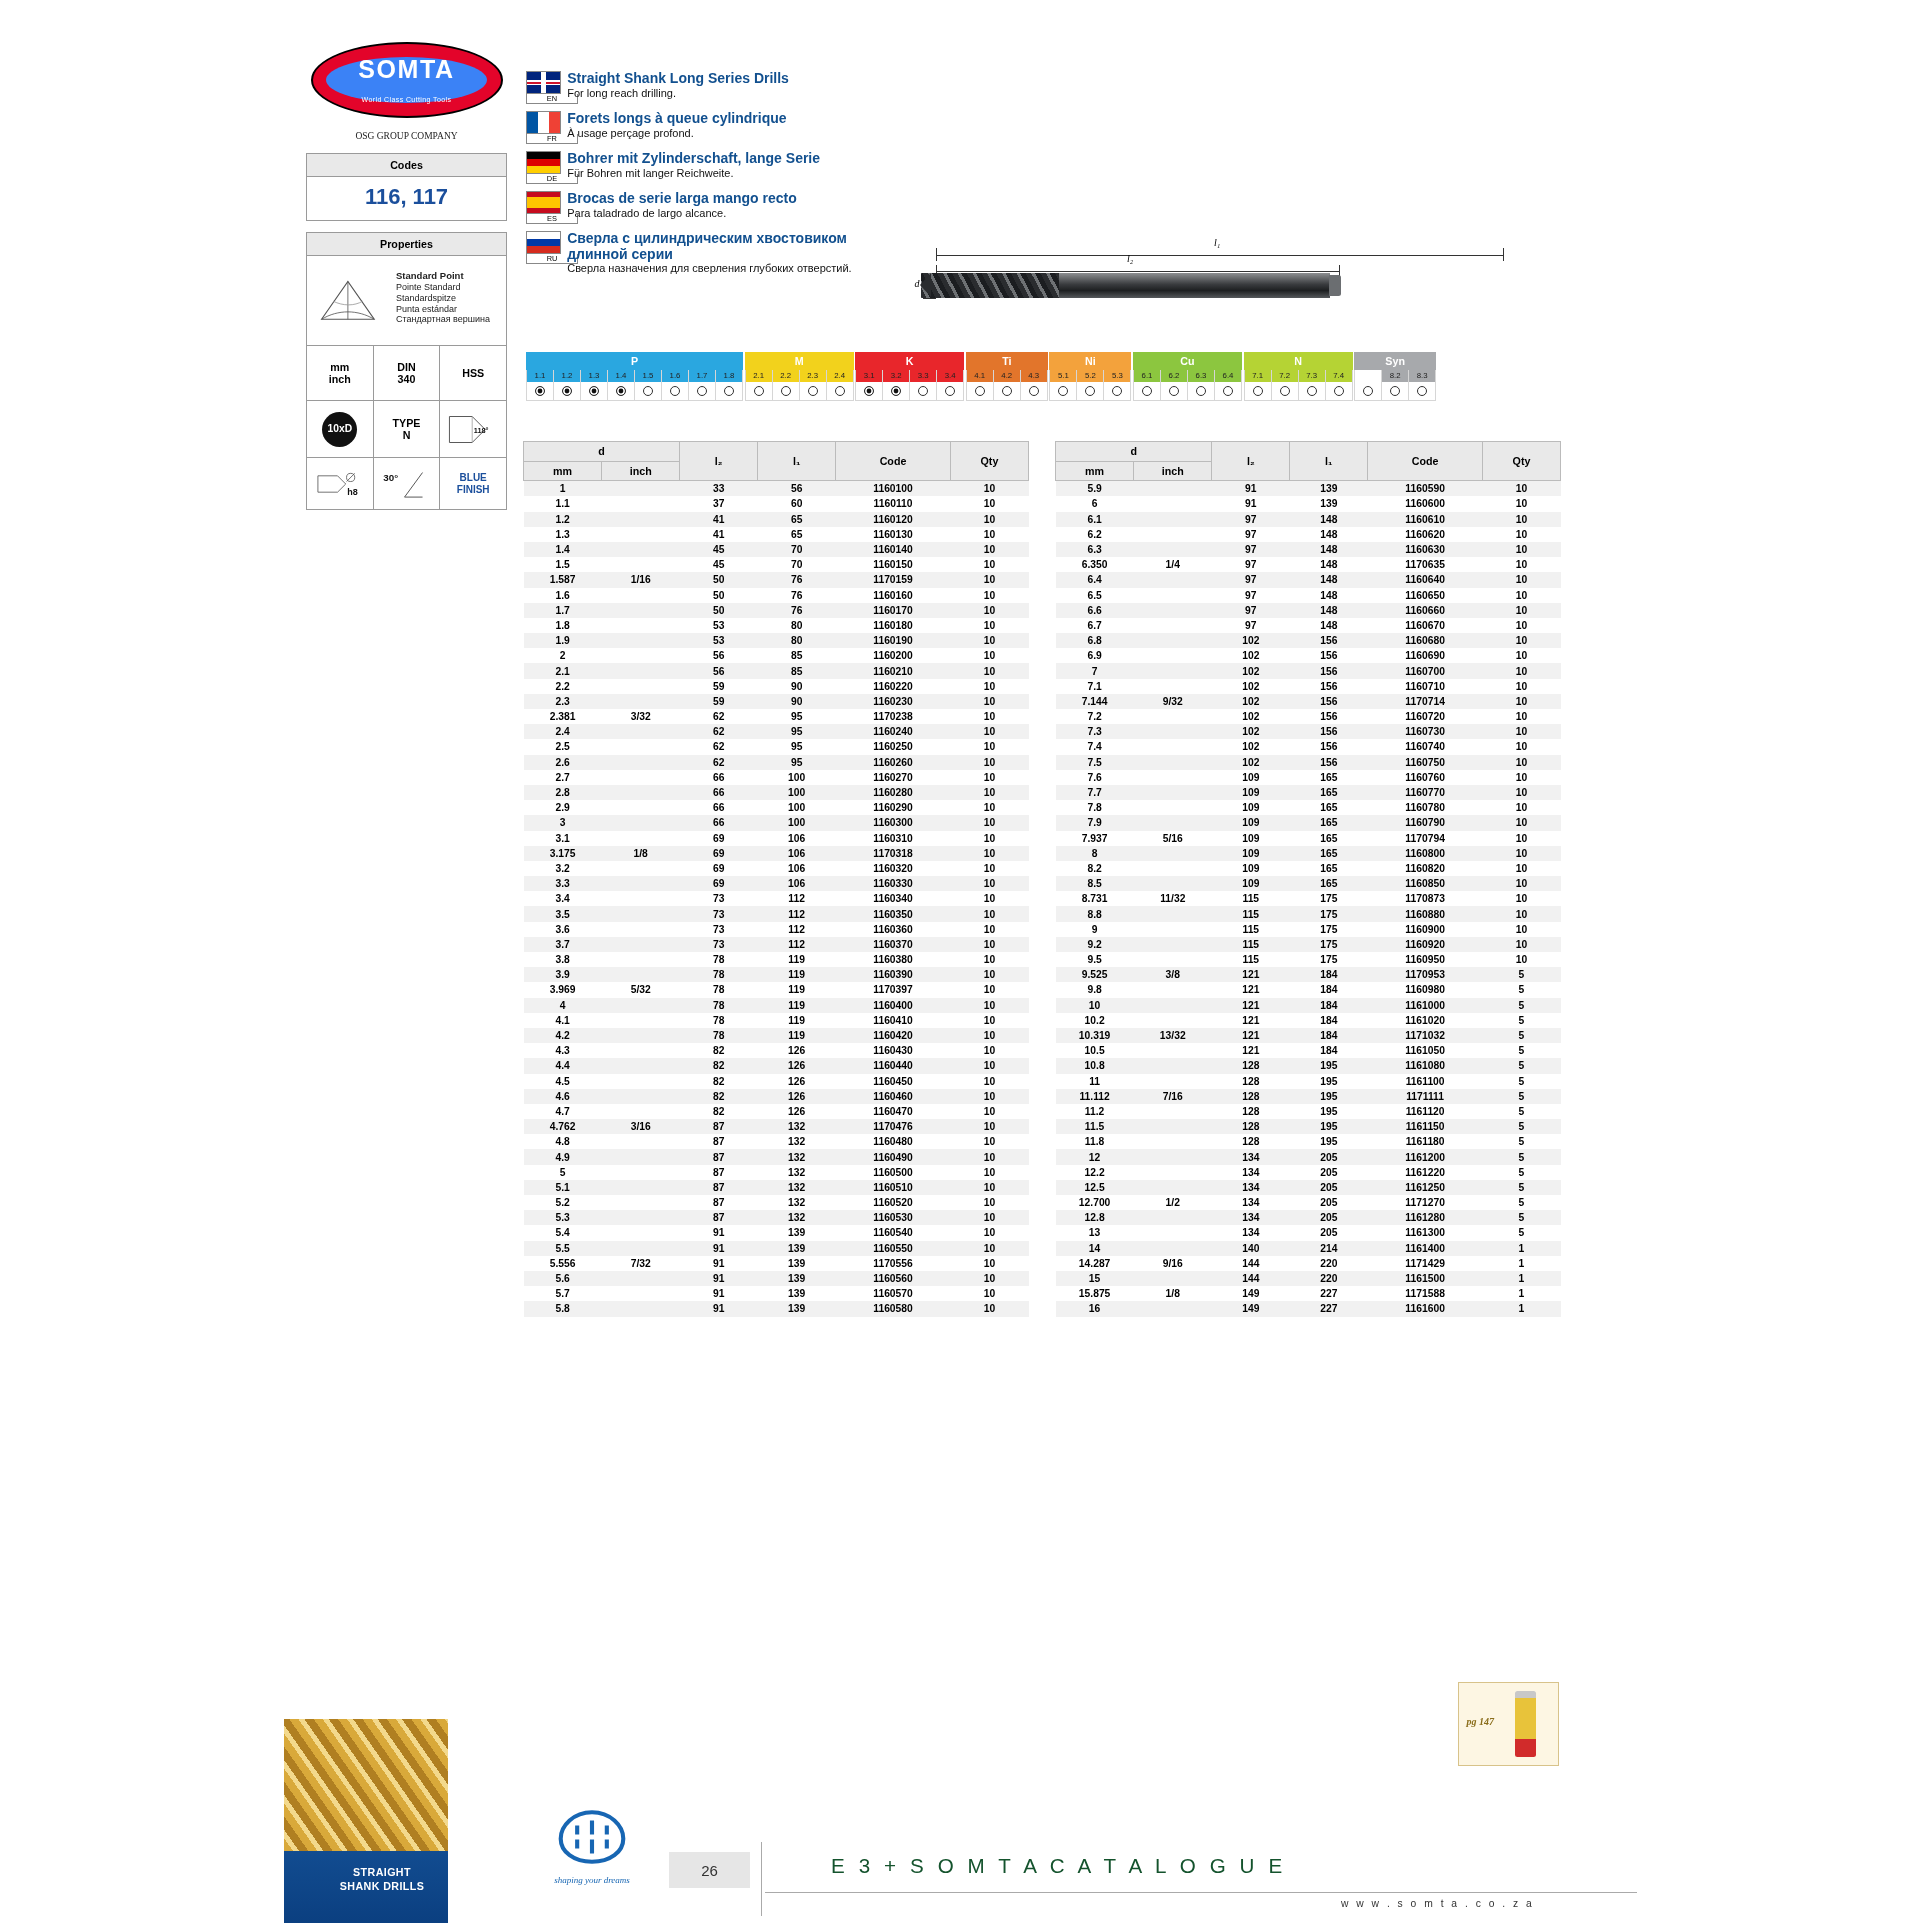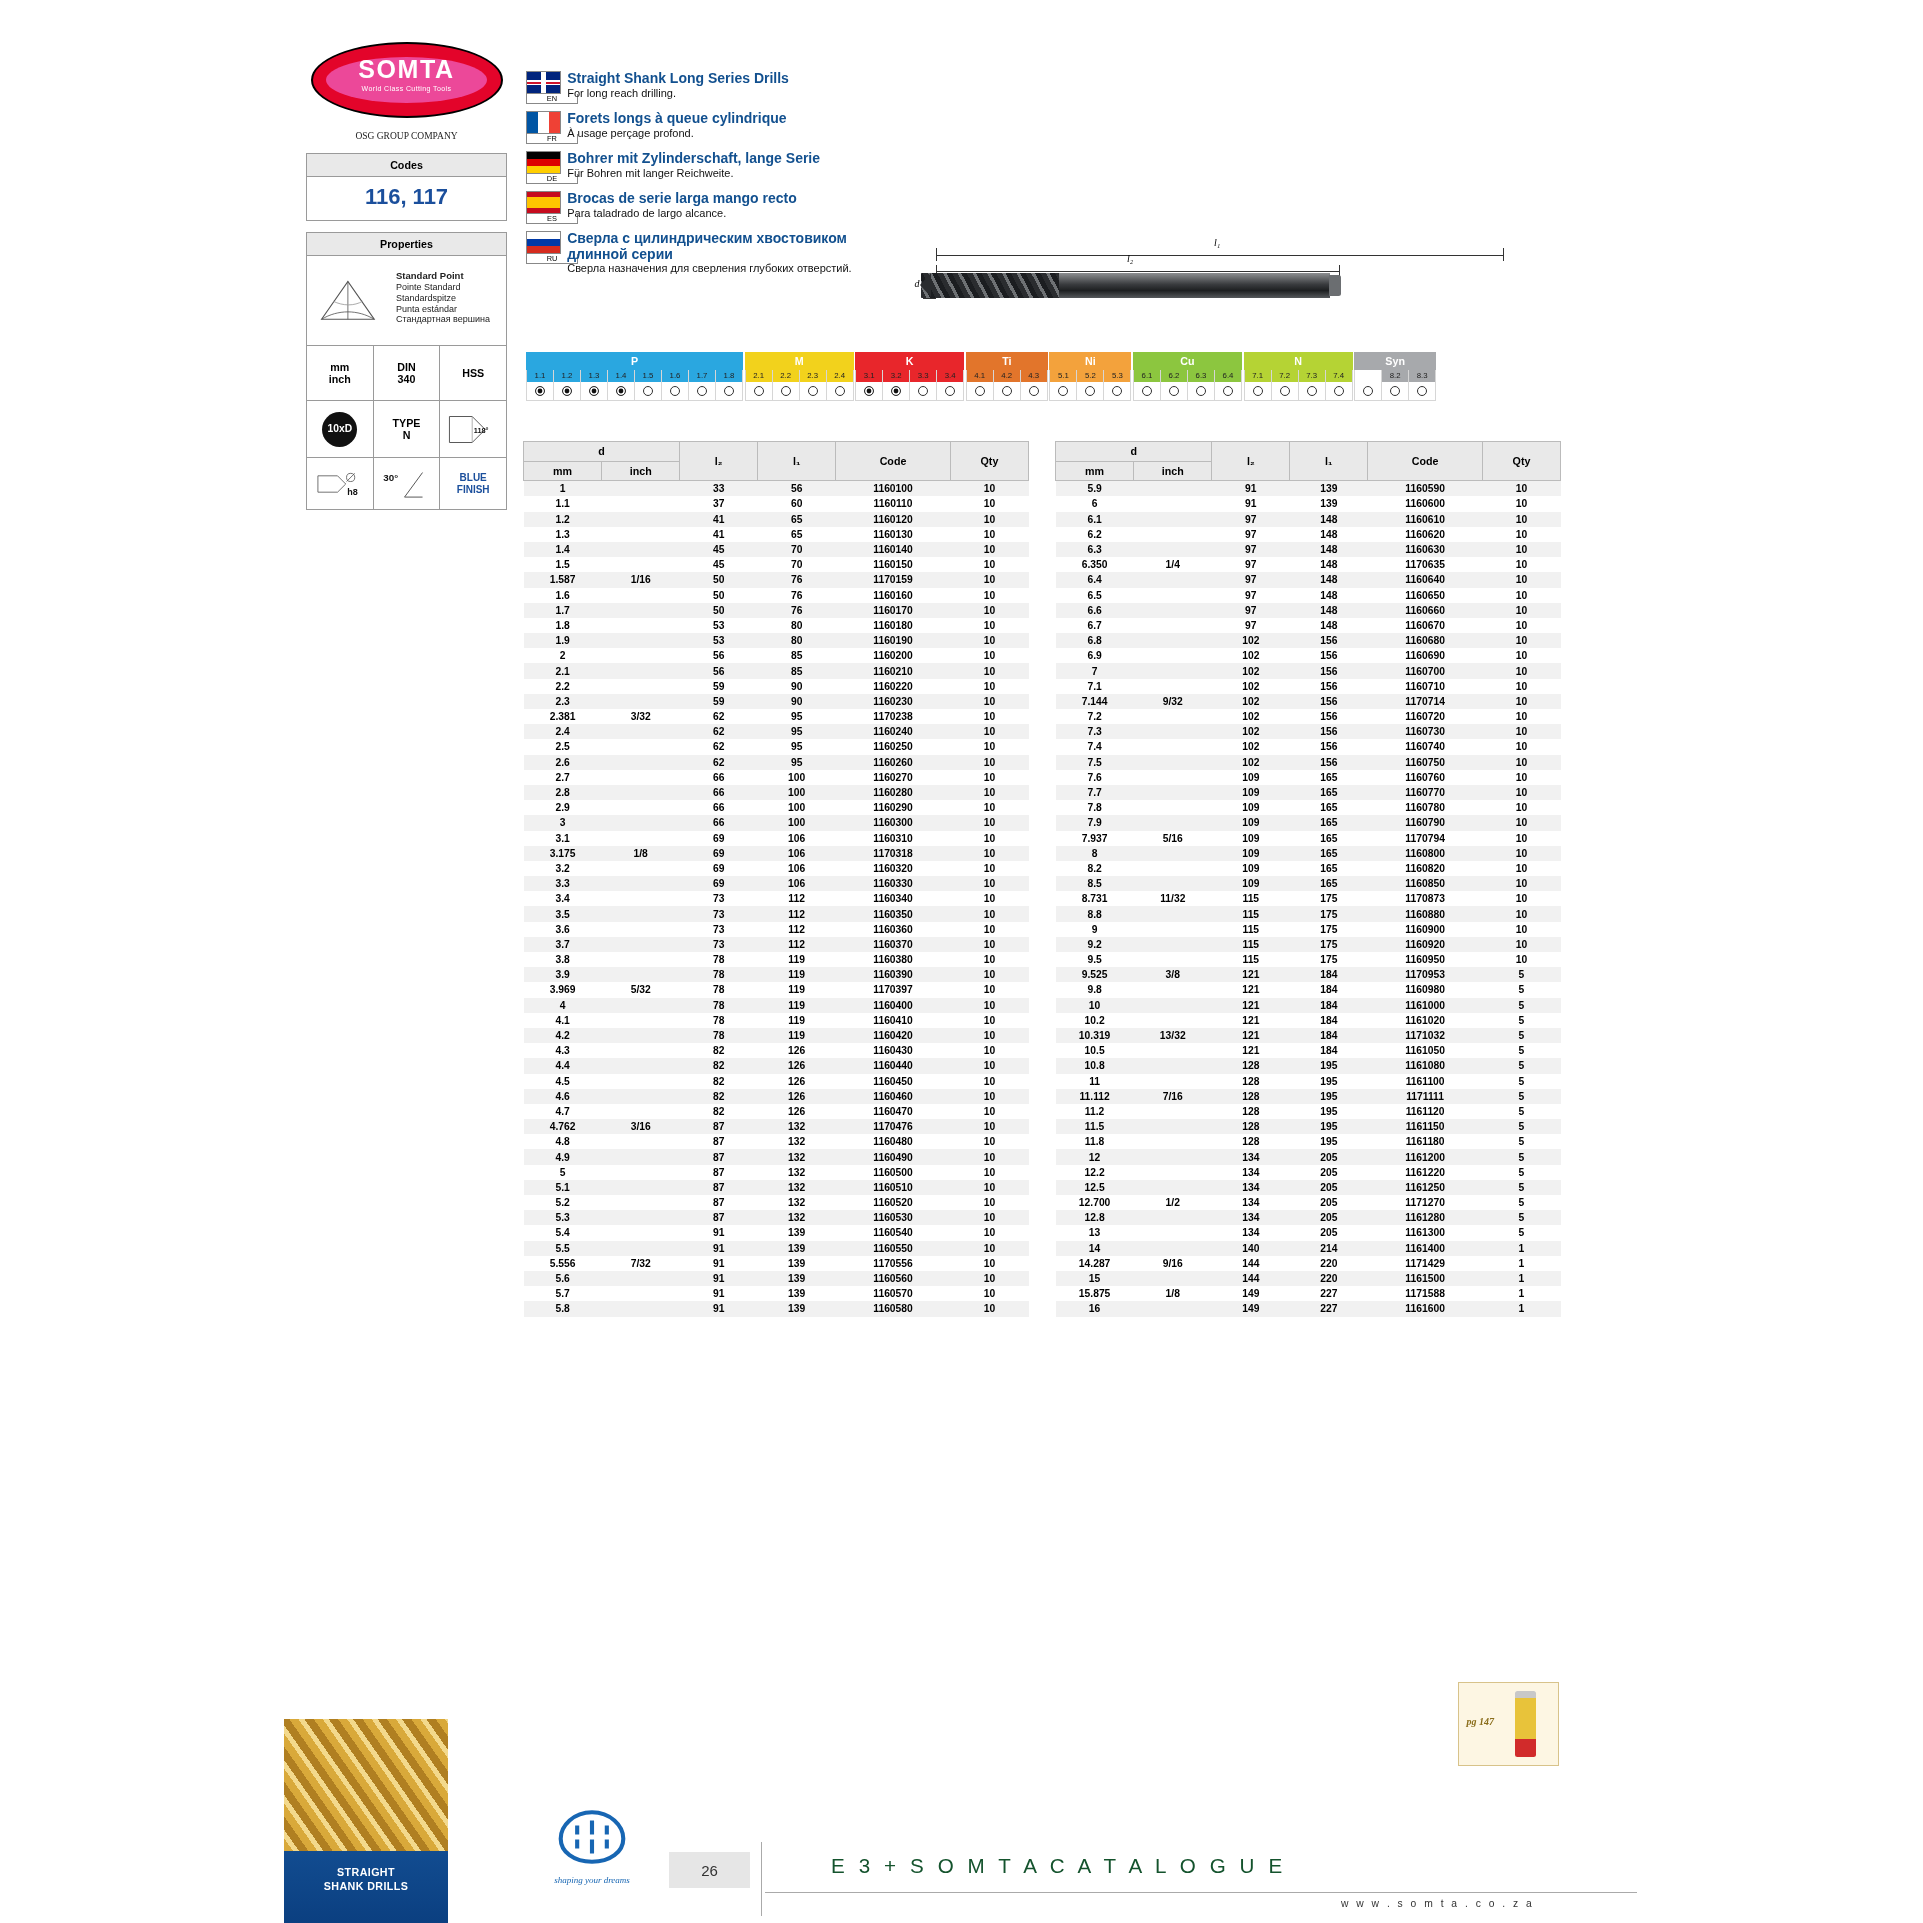--- a/index.html
+++ b/index.html
@@ -3,21 +3,21 @@
 <meta charset="utf-8">
 <style>
   html,body{margin:0;padding:0;}
   body{width:1924px;height:1924px;background:#ffffff;font-family:"Liberation Sans",sans-serif;color:#000;position:relative;overflow:hidden;}
   .page{position:absolute;left:0;top:0;width:1924px;height:1924px;}
 
   
   .leftcol{position:absolute;left:306px;top:39px;width:201px;}
   .logo-wrap{width:201px;height:82px;display:flex;align-items:center;justify-content:center;}
   .logo-oval{width:188px;height:72px;border-radius:50%;background:#e3042a;border:2.5px solid #000;display:flex;flex-direction:column;align-items:center;justify-content:center;}
-  .logo-inner{width:161px;height:46px;background:#ec4899;border-radius:50%;display:flex;flex-direction:column;align-items:center;justify-content:flex-start;}
+  .logo-inner{width:161px;height:46px;background:#3b82f6;border-radius:50%;display:flex;flex-direction:column;align-items:center;justify-content:space-between;}
   .logo-somta{color:#fff;font-weight:bold;font-size:25px;letter-spacing:1.6px;line-height:1;}
   .logo-sub{color:#fff;font-size:7px;letter-spacing:0.4px;margin-top:2.5px;}
   .osg-group{text-align:center;font-size:9.5px;color:#222;margin-top:10px;font-family:"Liberation Serif",serif;}
 
   .boxed{border:0.8px solid #9a9a9a;margin-top:11.5px;background:#fff;}
   .box-title{background:#e9e9e9;border-bottom:0.8px solid #9a9a9a;text-align:center;font-size:10.7px;font-weight:bold;padding:5px 0;}
   .codes-val{text-align:center;font-size:22px;font-weight:bold;color:#1b4f9c;padding:7.4px 0 10px;}
 
   .prop-pointbox{height:89px;position:relative;border-bottom:0.8px solid #9a9a9a;}
   .point-txt{position:absolute;left:89px;top:15px;font-size:9px;line-height:10.7px;color:#222;}
@@ -103,21 +103,21 @@
 
   
   .pg147{position:absolute;left:1458px;top:1682px;width:99px;height:82px;border:0.8px solid #d8c38a;background:#fdf6e3;}
   .pg147 .lab{position:absolute;left:7.4px;top:33px;font-size:10px;font-style:italic;font-weight:bold;color:#8a6d1b;font-family:"Liberation Serif",serif;}
   .spray{position:absolute;left:56px;top:8.2px;width:21.4px;height:66px;background:linear-gradient(180deg,#c8c8c8 0 10%,#e8c33a 10% 72%,#d12b2b 72% 100%);border-radius:2.5px;}
 
   .footband{position:absolute;left:284px;top:1719px;width:164px;height:205px;background:linear-gradient(180deg,#1e64ae,#0b3f80);}
   .fb-img{position:absolute;left:0;top:0;width:164px;height:132px;background:
       repeating-linear-gradient(55deg,#d9a93a 0 7.4px,#f3d98c 7.4px 12.3px,#b07f21 12.3px 20px),
       linear-gradient(180deg,#0d4a93,#0b3f80);}
-  .fb-txt{position:absolute;left:0;top:146px;width:164px;text-align:center;color:#fff;font-size:10.7px;font-weight:bold;line-height:14px;letter-spacing:0.4px;}
+  .fb-txt{position:absolute;left:16px;top:146px;width:164px;text-align:center;color:#fff;font-size:10.7px;font-weight:bold;line-height:14px;letter-spacing:0.4px;}
 
   .osg-foot{position:absolute;left:526px;top:1809px;width:132px;text-align:center;}
   .osg-mark{width:76px;height:56px;margin:0 auto;color:#1766b3;}
   .osg-slog{font-size:9px;font-style:italic;color:#1766b3;margin-top:10px;font-family:"Liberation Serif",serif;}
 
   .pagenum{position:absolute;left:669px;top:1852px;width:81px;height:36px;background:#e6e6e6;display:flex;align-items:center;justify-content:center;font-size:15px;color:#333;}
   .cattitle{position:absolute;left:831px;top:1854px;font-size:20.6px;letter-spacing:4.1px;color:#14532d;font-family:"Liberation Sans",sans-serif;}
   .footrule{position:absolute;left:765px;top:1892px;width:872px;height:0.8px;background:#aaa;}
   .weburl{position:absolute;left:1341px;top:1898px;font-size:10.3px;letter-spacing:2.5px;color:#333;}
   .vline{position:absolute;left:761px;top:1842px;width:0.8px;height:74px;background:#aaa;}

